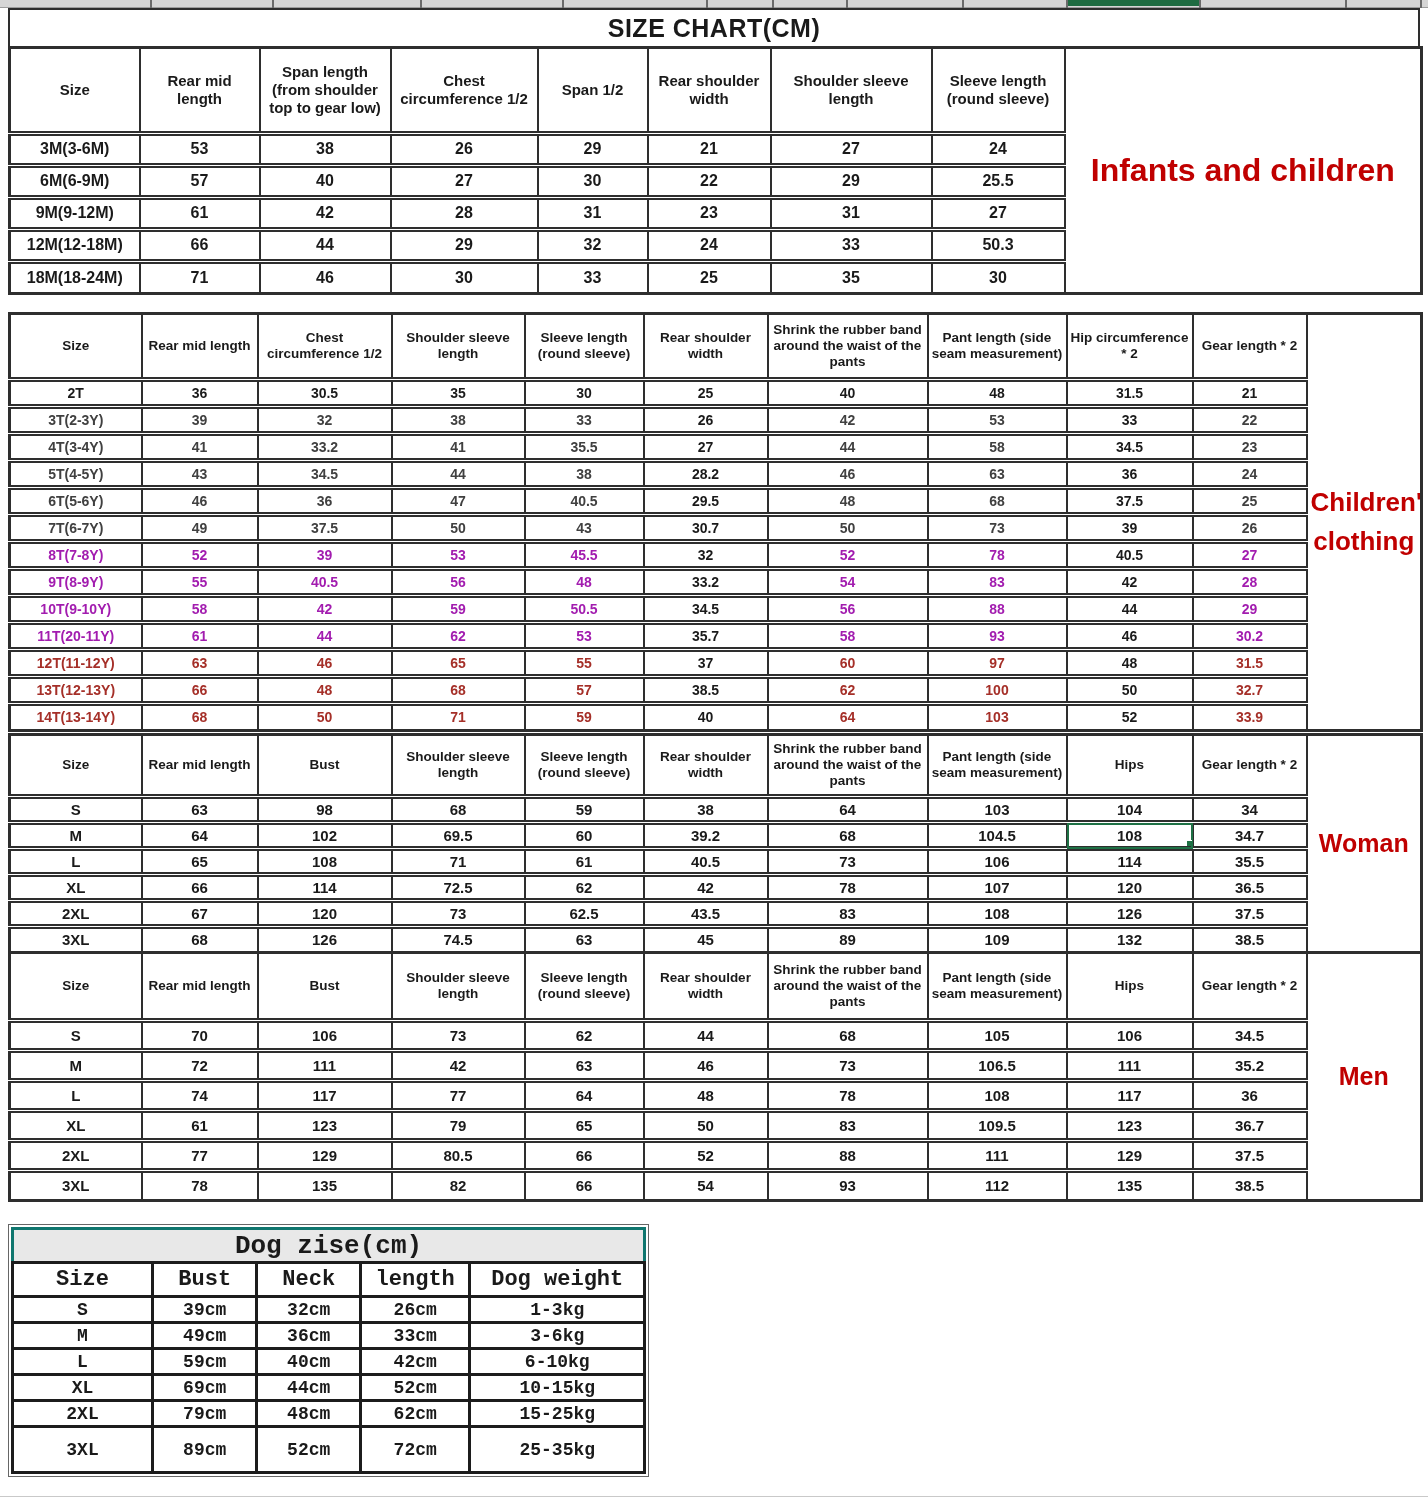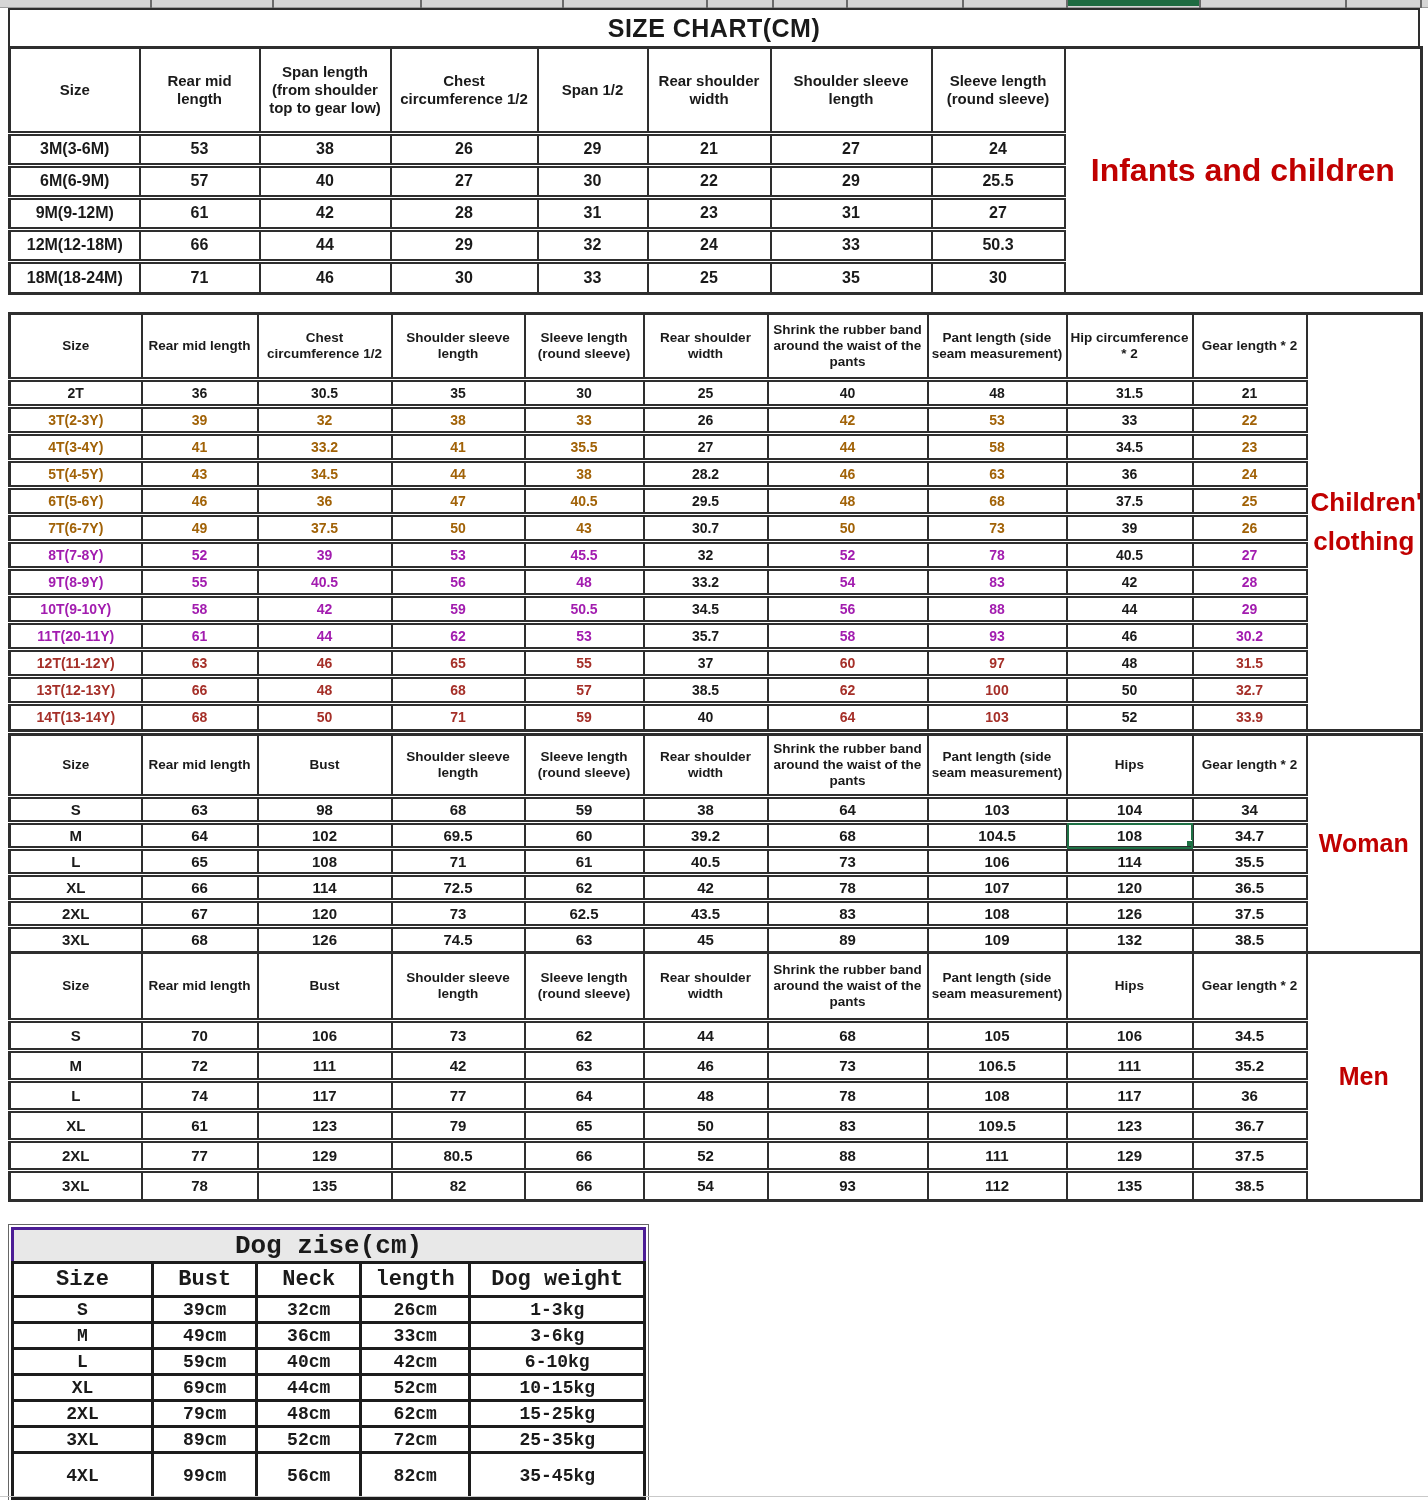--- a/index.html
+++ b/index.html
@@ -56,35 +56,35 @@
   #tableD tr:first-child { height: 68px; }
   #tableD tr:not(:first-child) { height: 30px; }
   #tableC th, #tableD th { font-size: 13.5px; }
   #tableC td, #tableD td { font-size: 15px; }
   #tableC .label-cell, #tableD .label-cell { font-size: 25px; }
 
   .label-cell { color: #c00000; }
 
   
   .c-black { color: #1a1a1a; }
-  .c-blue  { color: #a16207; }
+  .c-blue  { color: #404040; }
   .c-navy  { color: #a21caf; }
   .c-red   { color: #a52f28; }
 
   
   .selected { outline: 2px solid #1e7145; outline-offset: -2px; }
   .selected::after {
     content: ""; position: absolute; right: -2px; bottom: -2px;
     width: 6px; height: 6px; background: #1e7145; border: 1px solid #ffffff;
   }
 
   
   .dog-wrap { top: 1224px; left: 8px; width: 641px; border: 1px solid #666; padding: 2px; background: #fff; }
   .dog-title {
-    border: 3px solid #4c1d95; background: #e8e8e8;
+    border: 3px solid #0f766e; background: #e8e8e8;
     height: 37px; line-height: 32px; text-align: center;
     font-family: "Liberation Mono", monospace; font-weight: bold; font-size: 26px;
   }
   table.dog { border-collapse: collapse; table-layout: fixed; width: 100%; margin-top: -3px;
     font-family: "Liberation Mono", monospace; border: 3px solid #1c1c1c; }
   table.dog th, table.dog td {
     border: 3px solid #1c1c1c; text-align: center; vertical-align: middle;
     font-weight: bold; padding: 0 2px; overflow: hidden;
   }
   table.dog tr:first-child { height: 34px; }
@@ -637,24 +637,17 @@
           <td class="c-black">62cm</td>
           <td class="c-black">15-25kg</td>
         </tr>
         <tr>
           <td class="c-black">3XL</td>
           <td class="c-black">89cm</td>
           <td class="c-black">52cm</td>
           <td class="c-black">72cm</td>
           <td class="c-black">25-35kg</td>
         </tr>
-        <tr>
-          <td class="c-black">4XL</td>
-          <td class="c-black">99cm</td>
-          <td class="c-black">56cm</td>
-          <td class="c-black">82cm</td>
-          <td class="c-black">35-45kg</td>
-        </tr>
       </tbody>
   </table>
 </div>
 
 <div class="abs bottom-line"></div>
 
 </body></html>

